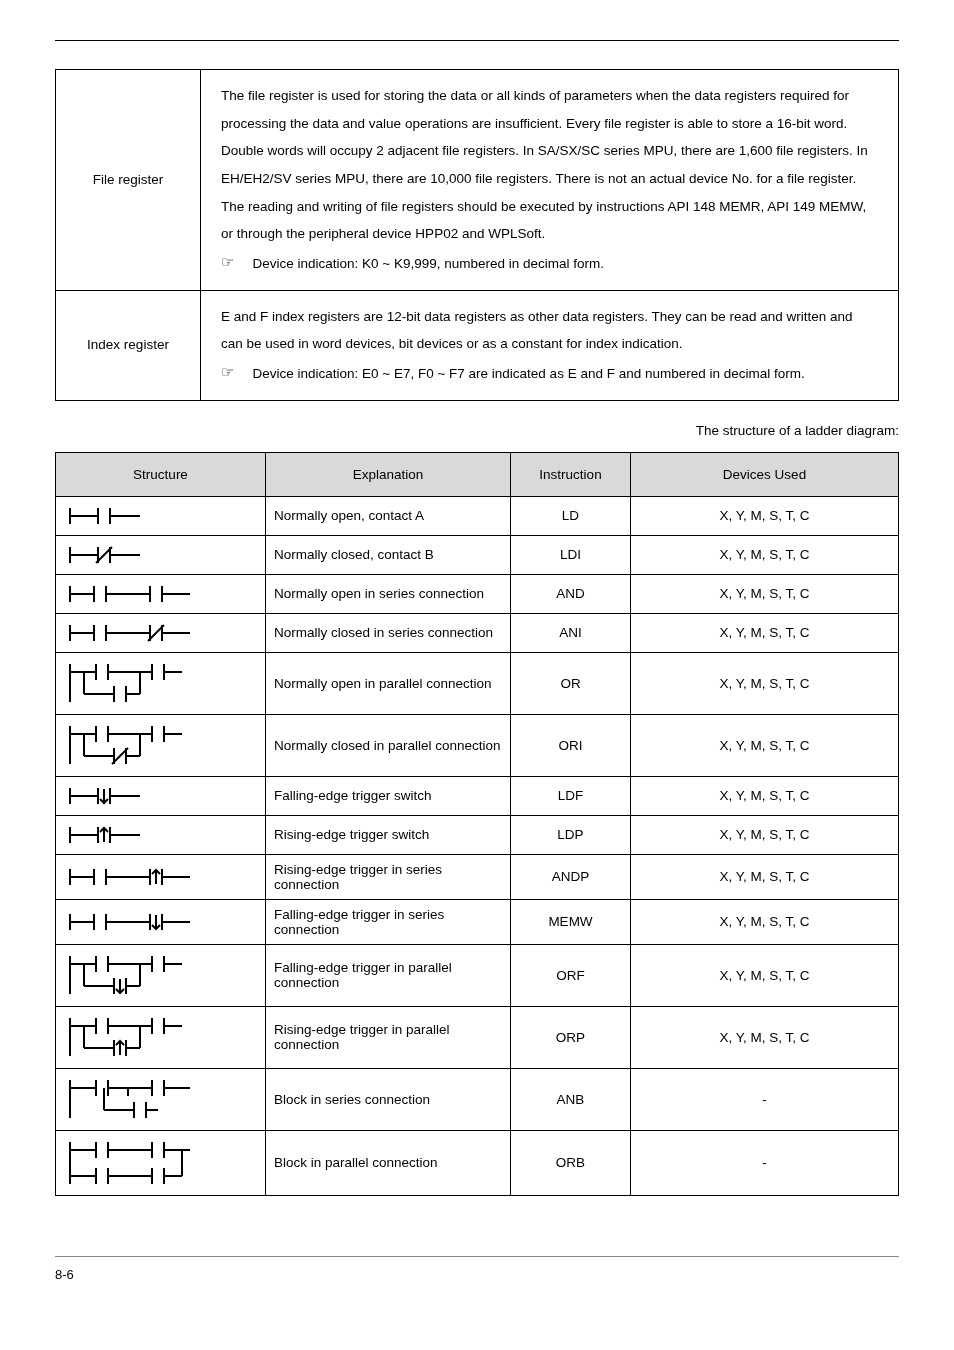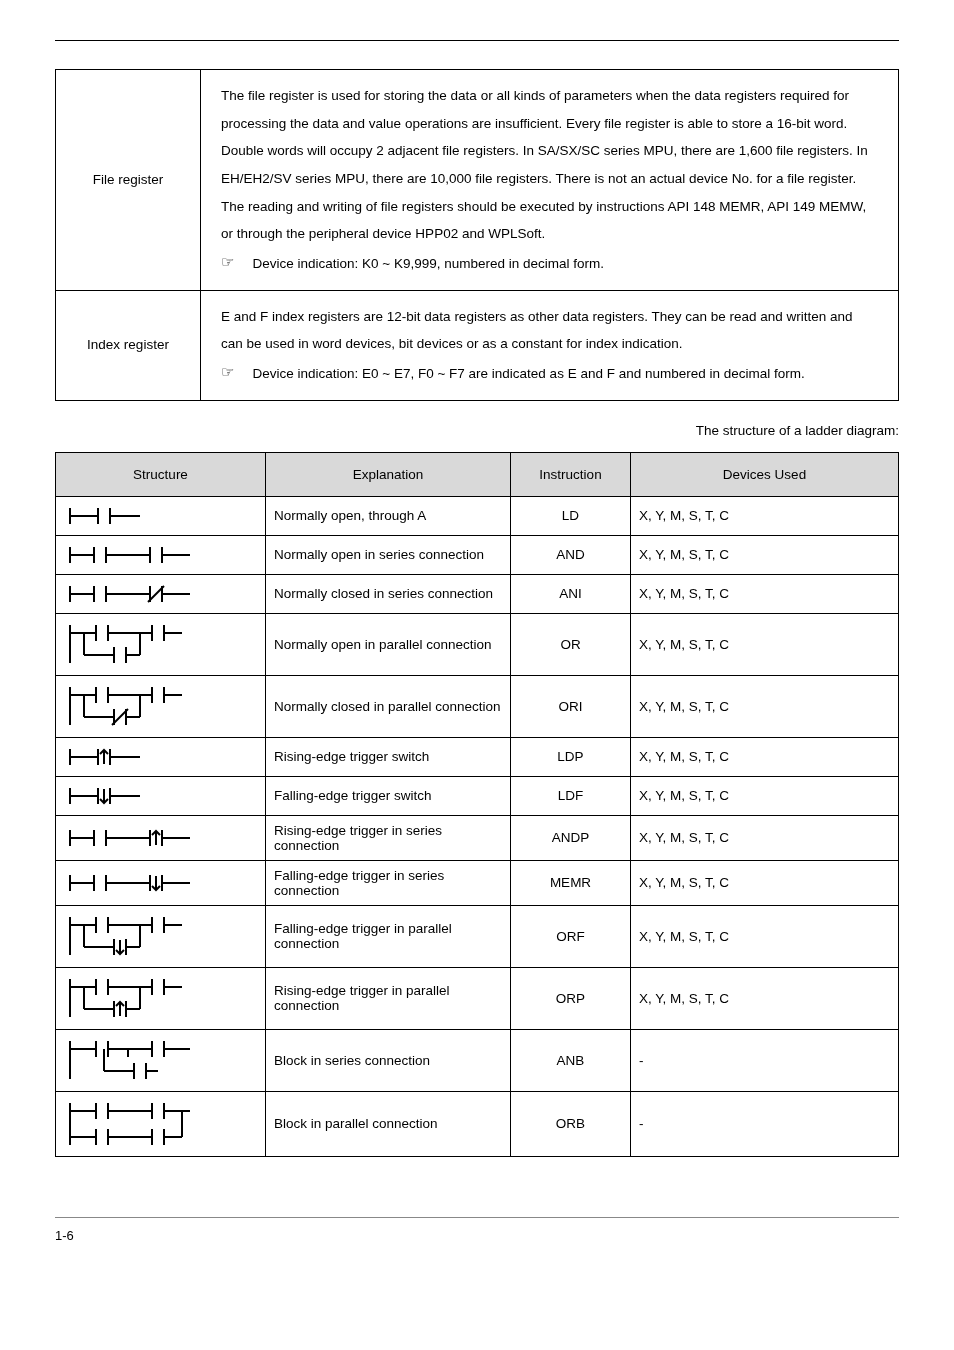--- a/index.html
+++ b/index.html
@@ -57,21 +57,21 @@
     text-align: center;
   }
   table.structure-table td {
     border: 1px solid #000;
     padding: 7px 8px;
     vertical-align: middle;
   }
   .col-structure { width: 210px; text-align: left; }
   .col-explain { width: 245px; }
   .col-instr { width: 120px; text-align: center; margin-top: 39px; }
-  .col-devices { }
+  .col-devices { text-align: center; }
   .icon-cell { text-align: left; padding-left: 14px; }
   .icon-cell svg { display: block; }
   .tall { height: 62px; }
   .bottom-rule {
     border-top: 1.5px solid #888;
     margin-top: 60px;
   }
   .page-num {
     margin-top: 10px;
     font-size: 13px;
@@ -124,22 +124,39 @@
           <svg width="80" height="24" viewBox="0 0 80 24" stroke="#000" stroke-width="2" fill="none">
             <line x1="6" y1="4" x2="6" y2="20"></line>
             <line x1="6" y1="12" x2="22" y2="12"></line>
             <line x1="22" y1="12" x2="34" y2="12"></line>
             <line x1="34" y1="4" x2="34" y2="20"></line>
             <line x1="46" y1="4" x2="46" y2="20"></line>
             <line x1="46" y1="12" x2="58" y2="12"></line>
             <line x1="58" y1="12" x2="76" y2="12"></line>
           </svg>
         </td>
-        <td class="col-explain">Normally open, through A</td>
+        <td class="col-explain">Normally open, contact A</td>
         <td class="col-instr">LD</td>
+        <td class="col-devices">X, Y, M, S, T, C</td>
+      </tr>
+      <tr>
+        <td class="col-structure icon-cell">
+          <svg width="80" height="24" viewBox="0 0 80 24" stroke="#000" stroke-width="2" fill="none">
+            <line x1="6" y1="4" x2="6" y2="20"></line>
+            <line x1="6" y1="12" x2="22" y2="12"></line>
+            <line x1="22" y1="12" x2="34" y2="12"></line>
+            <line x1="34" y1="4" x2="34" y2="20"></line>
+            <line x1="46" y1="4" x2="46" y2="20"></line>
+            <line x1="46" y1="12" x2="58" y2="12"></line>
+            <line x1="32" y1="20" x2="48" y2="4"></line>
+            <line x1="58" y1="12" x2="76" y2="12"></line>
+          </svg>
+        </td>
+        <td class="col-explain">Normally closed, contact B</td>
+        <td class="col-instr">LDI</td>
         <td class="col-devices">X, Y, M, S, T, C</td>
       </tr>
       <tr>
         <td class="col-structure icon-cell">
           <svg width="130" height="24" viewBox="0 0 130 24" stroke="#000" stroke-width="2" fill="none">
             <line x1="6" y1="4" x2="6" y2="20"></line>
             <line x1="6" y1="12" x2="18" y2="12"></line>
             <line x1="18" y1="12" x2="30" y2="12"></line>
             <line x1="30" y1="4" x2="30" y2="20"></line>
             <line x1="42" y1="4" x2="42" y2="20"></line>
@@ -240,46 +257,46 @@
         <td class="col-devices">X, Y, M, S, T, C</td>
       </tr>
       <tr>
         <td class="col-structure icon-cell">
           <svg width="80" height="24" viewBox="0 0 80 24" stroke="#000" stroke-width="2" fill="none">
             <line x1="6" y1="4" x2="6" y2="20"></line>
             <line x1="6" y1="12" x2="22" y2="12"></line>
             <line x1="22" y1="12" x2="34" y2="12"></line>
             <line x1="34" y1="4" x2="34" y2="20"></line>
             <line x1="46" y1="4" x2="46" y2="20"></line>
+            <line x1="40" y1="5" x2="40" y2="19"></line>
+            <polyline points="36,15 40,19 44,15"></polyline>
+            <line x1="46" y1="12" x2="58" y2="12"></line>
+            <line x1="58" y1="12" x2="76" y2="12"></line>
+          </svg>
+        </td>
+        <td class="col-explain">Falling-edge trigger switch</td>
+        <td class="col-instr">LDF</td>
+        <td class="col-devices">X, Y, M, S, T, C</td>
+      </tr>
+      <tr>
+        <td class="col-structure icon-cell">
+          <svg width="80" height="24" viewBox="0 0 80 24" stroke="#000" stroke-width="2" fill="none">
+            <line x1="6" y1="4" x2="6" y2="20"></line>
+            <line x1="6" y1="12" x2="22" y2="12"></line>
+            <line x1="22" y1="12" x2="34" y2="12"></line>
+            <line x1="34" y1="4" x2="34" y2="20"></line>
+            <line x1="46" y1="4" x2="46" y2="20"></line>
             <line x1="40" y1="19" x2="40" y2="5"></line>
             <polyline points="36,9 40,5 44,9"></polyline>
             <line x1="46" y1="12" x2="58" y2="12"></line>
             <line x1="58" y1="12" x2="76" y2="12"></line>
           </svg>
         </td>
         <td class="col-explain">Rising-edge trigger switch</td>
         <td class="col-instr">LDP</td>
-        <td class="col-devices">X, Y, M, S, T, C</td>
-      </tr>
-      <tr>
-        <td class="col-structure icon-cell">
-          <svg width="80" height="24" viewBox="0 0 80 24" stroke="#000" stroke-width="2" fill="none">
-            <line x1="6" y1="4" x2="6" y2="20"></line>
-            <line x1="6" y1="12" x2="22" y2="12"></line>
-            <line x1="22" y1="12" x2="34" y2="12"></line>
-            <line x1="34" y1="4" x2="34" y2="20"></line>
-            <line x1="46" y1="4" x2="46" y2="20"></line>
-            <line x1="40" y1="5" x2="40" y2="19"></line>
-            <polyline points="36,15 40,19 44,15"></polyline>
-            <line x1="46" y1="12" x2="58" y2="12"></line>
-            <line x1="58" y1="12" x2="76" y2="12"></line>
-          </svg>
-        </td>
-        <td class="col-explain">Falling-edge trigger switch</td>
-        <td class="col-instr">LDF</td>
         <td class="col-devices">X, Y, M, S, T, C</td>
       </tr>
       <tr>
         <td class="col-structure icon-cell">
           <svg width="130" height="24" viewBox="0 0 130 24" stroke="#000" stroke-width="2" fill="none">
             <line x1="6" y1="4" x2="6" y2="20"></line>
             <line x1="6" y1="12" x2="18" y2="12"></line>
             <line x1="18" y1="12" x2="30" y2="12"></line>
             <line x1="30" y1="4" x2="30" y2="20"></line>
             <line x1="42" y1="4" x2="42" y2="20"></line>
@@ -311,21 +328,21 @@
             <line x1="74" y1="12" x2="86" y2="12"></line>
             <line x1="86" y1="4" x2="86" y2="20"></line>
             <line x1="98" y1="4" x2="98" y2="20"></line>
             <line x1="92" y1="5" x2="92" y2="19"></line>
             <polyline points="88,15 92,19 96,15"></polyline>
             <line x1="98" y1="12" x2="110" y2="12"></line>
             <line x1="110" y1="12" x2="126" y2="12"></line>
           </svg>
         </td>
         <td class="col-explain">Falling-edge trigger in series connection</td>
-        <td class="col-instr">MEMR</td>
+        <td class="col-instr">MEMW</td>
         <td class="col-devices">X, Y, M, S, T, C</td>
       </tr>
       <tr>
         <td class="col-structure icon-cell tall">
           <svg width="120" height="46" viewBox="0 0 120 46" stroke="#000" stroke-width="2" fill="none">
             <line x1="6" y1="4" x2="6" y2="42"></line>
             <line x1="6" y1="12" x2="20" y2="12"></line>
             <line x1="20" y1="12" x2="32" y2="12"></line>
             <line x1="32" y1="4" x2="32" y2="20"></line>
             <line x1="44" y1="4" x2="44" y2="20"></line>
@@ -443,13 +460,13 @@
           </svg>
         </td>
         <td class="col-explain">Block in parallel connection</td>
         <td class="col-instr">ORB</td>
         <td class="col-devices">-</td>
       </tr>
     </tbody>
 </table>
 
 <div class="bottom-rule"></div>
-<div class="page-num">1-6</div>
+<div class="page-num">8-6</div>
 
 </body></html>

